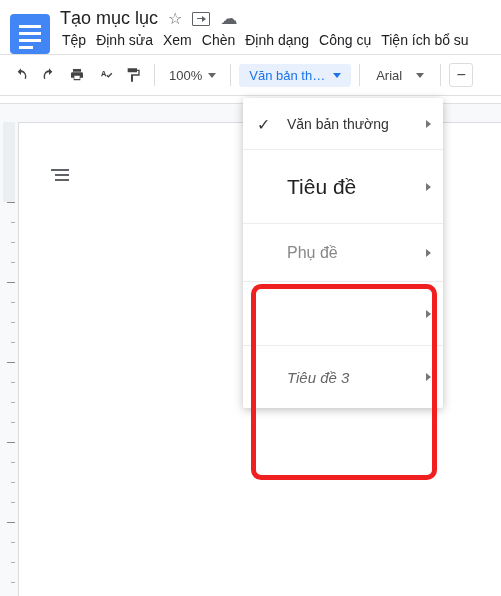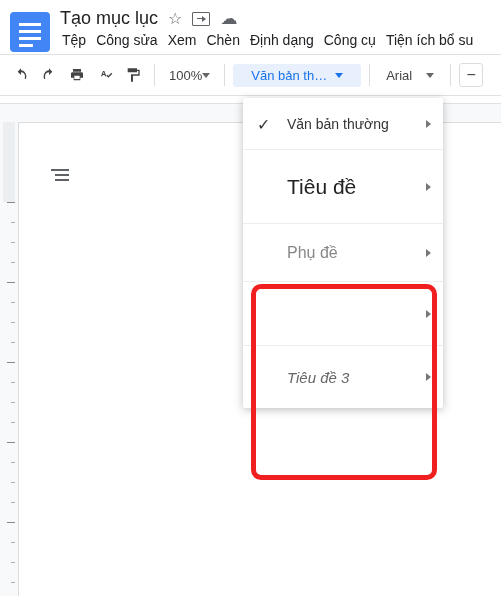--- a/index.html
+++ b/index.html
@@ -1,19 +1,19 @@
 <!DOCTYPE html>
 <html><head>
 <meta charset="utf-8">
 <style>
 * { box-sizing: border-box; margin: 0; padding: 0; }
 body { font-family: Arial, "Helvetica Neue", sans-serif; background: #fff; width: 501px; height: 596px; overflow: hidden; position: relative; }
 
 
-.header { padding: 6px 8px 0 8px; display: flex; align-items: center; }
+.header { padding: 6px 8px 0 8px; display: flex; align-items: flex-end; }
 .doc-icon { width: 40px; height: 40px; background: #4285f4; border-radius: 4px; position: relative; margin: 4px 6px 0 2px; flex-shrink: 0; }
 .doc-icon::before { content: ""; position: absolute; left: 9px; top: 11px; width: 22px; height: 3px; background: #fff; box-shadow: 0 7px 0 #fff, 0 14px 0 #fff; }
 .doc-icon::after { content: ""; position: absolute; left: 9px; top: 32px; width: 14px; height: 3px; background: #fff; }
 
 .header-main { flex: 1; }
 .title-row { display: flex; align-items: center; gap: 10px; padding: 2px 0 3px 4px; }
 .doc-title { font-size: 18px; color: #222; letter-spacing: 0; }
 .title-icon { color: #5f6368; font-size: 18px; }
 .title-icon.star { font-size: 16px; }
 .move-icon { display: inline-block; width: 18px; height: 14px; border: 1.6px solid #5f6368; border-radius: 1px; position: relative; }
@@ -22,23 +22,23 @@
 .cloud-icon { font-size: 17px; color:#5f6368; }
 
 .menu-row { display: flex; gap: 10px; padding: 0 0 6px 6px; font-size: 14px; color: #202124; }
 .menu-row span { cursor: pointer; }
 
 
 .toolbar { border-top: 1px solid #e0e0e0; border-bottom: 1px solid #e0e0e0; padding: 6px 8px; display: flex; align-items: center; gap: 2px; font-size: 13px; color: #444; }
 .tbtn { display:inline-flex; align-items:center; justify-content:center; min-width:26px; height:28px; padding:0 4px; border-radius:3px; cursor:pointer; color:#444; }
 .tbtn svg { display:block; }
 .sep { width:1px; height:22px; background:#dadce0; margin:0 6px; }
-.zoom { display:flex; align-items:center; padding:0 6px; }
+.zoom { display:flex; align-items:center; gap:6px; padding:0 6px; }
 .zoom .tri, .font .tri, .styles .tri { width:0;height:0;border-left:4px solid transparent;border-right:4px solid transparent;border-top:5px solid #666; }
-.styles { display:flex; align-items:center; gap:8px; padding:4px 18px; background:#e8f0fe; color:#1a73e8; border-radius:3px; cursor:pointer; }
+.styles { display:flex; align-items:center; gap:8px; padding:4px 10px; background:#e8f0fe; color:#1a73e8; border-radius:3px; cursor:pointer; }
 .styles .tri { border-top-color:#1a73e8; }
 .font { display:flex; align-items:center; gap:14px; padding:0 8px; }
 .minus-btn { border:1px solid #dadce0; width:24px; height:24px; border-radius:3px; display:flex; align-items:center; justify-content:center; font-size:16px; color:#444; }
 
 
 .doc-area { position:absolute; left:0; right:0; top:103px; bottom:0; background:#f8f9fa; border-top:1px solid #e0e0e0; }
 .page { position:absolute; left:18px; top:18px; right:-50px; bottom:-50px; background:#fff; border:1px solid #dadce0; }
 .outline-icon { position:absolute; left:32px; top:46px; width:18px; height:14px; }
 .outline-icon span { display:block; height:2px; background:#5f6368; margin-bottom:3px; }
 .outline-icon span:nth-child(1){width:18px;} .outline-icon span:nth-child(2){width:14px;margin-left:4px;} .outline-icon span:nth-child(3){width:14px;margin-left:4px;}
@@ -73,21 +73,21 @@
   <div class="doc-icon"></div>
   <div class="header-main">
     <div class="title-row">
       <span class="doc-title">Tạo mục lục</span>
       <span class="title-icon star">☆</span>
       <span class="move-icon"></span>
       <span class="title-icon cloud-icon">☁</span>
     </div>
     <div class="menu-row">
       <span>Tệp</span>
-      <span>Công sửa</span>
+      <span>Định sửa</span>
       <span>Xem</span>
       <span>Chèn</span>
       <span>Định dạng</span>
       <span>Công cụ</span>
       <span>Tiện ích bổ su</span>
     </div>
   </div>
 </div>
 
 <div class="toolbar">

